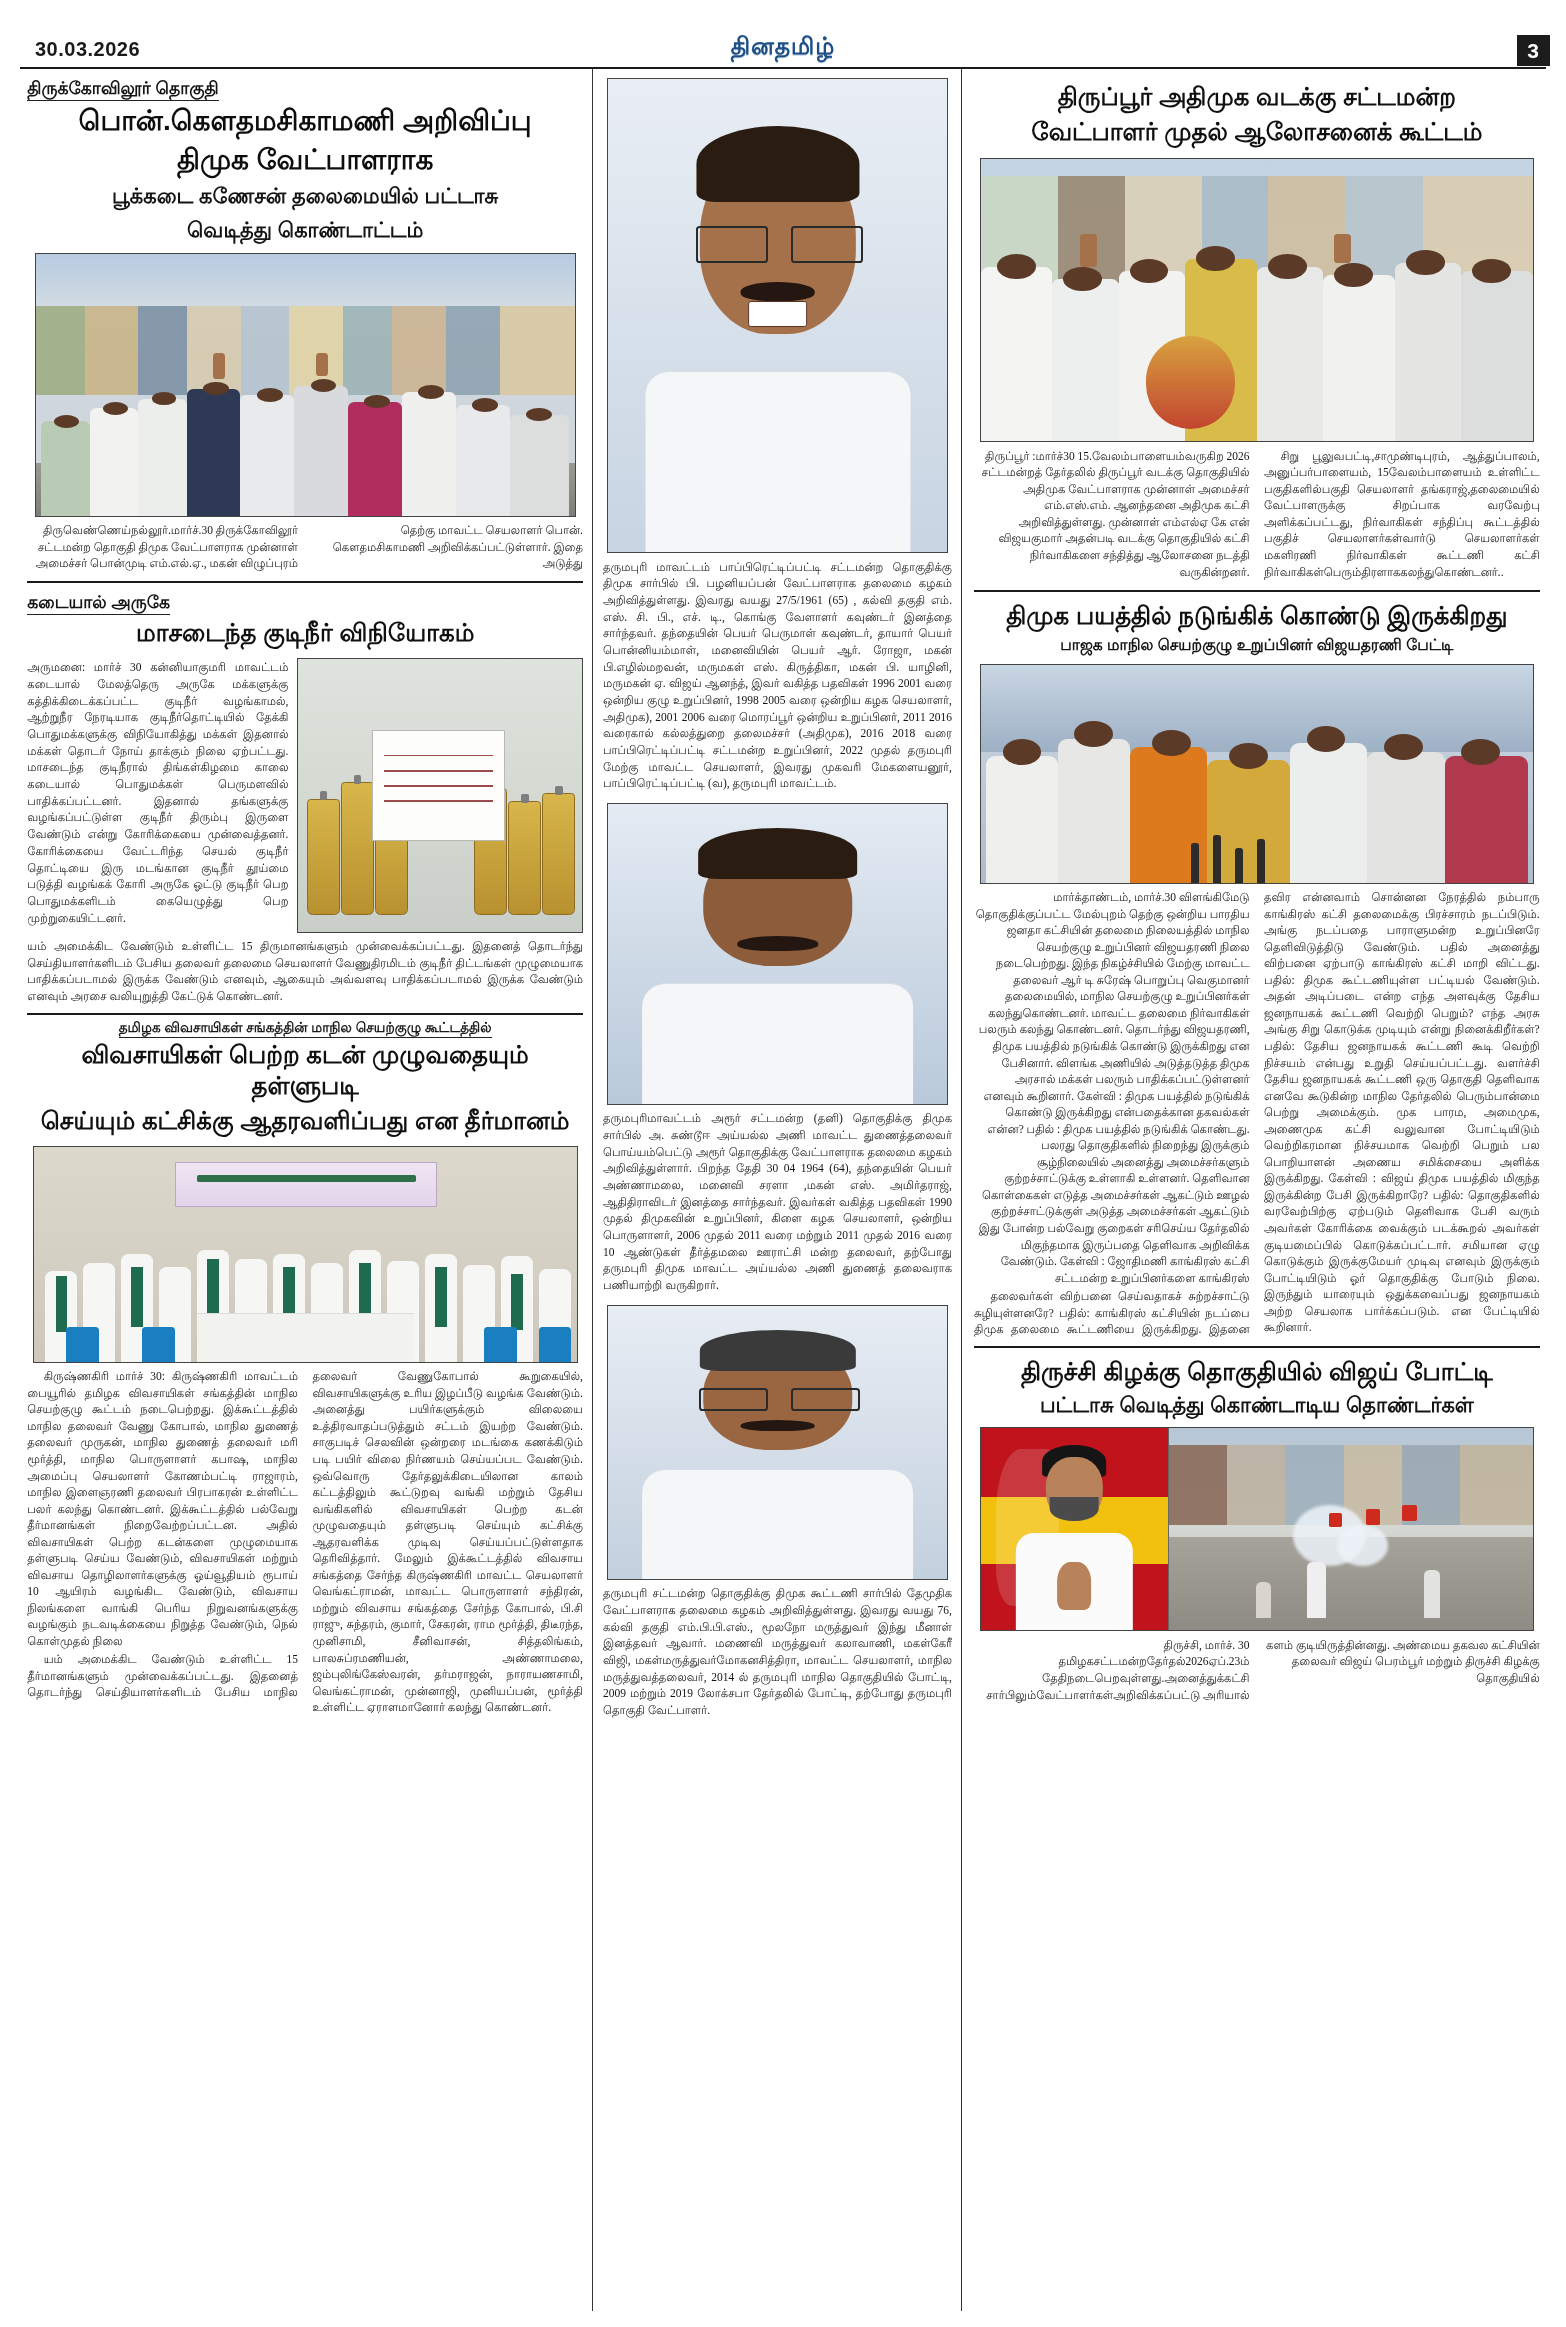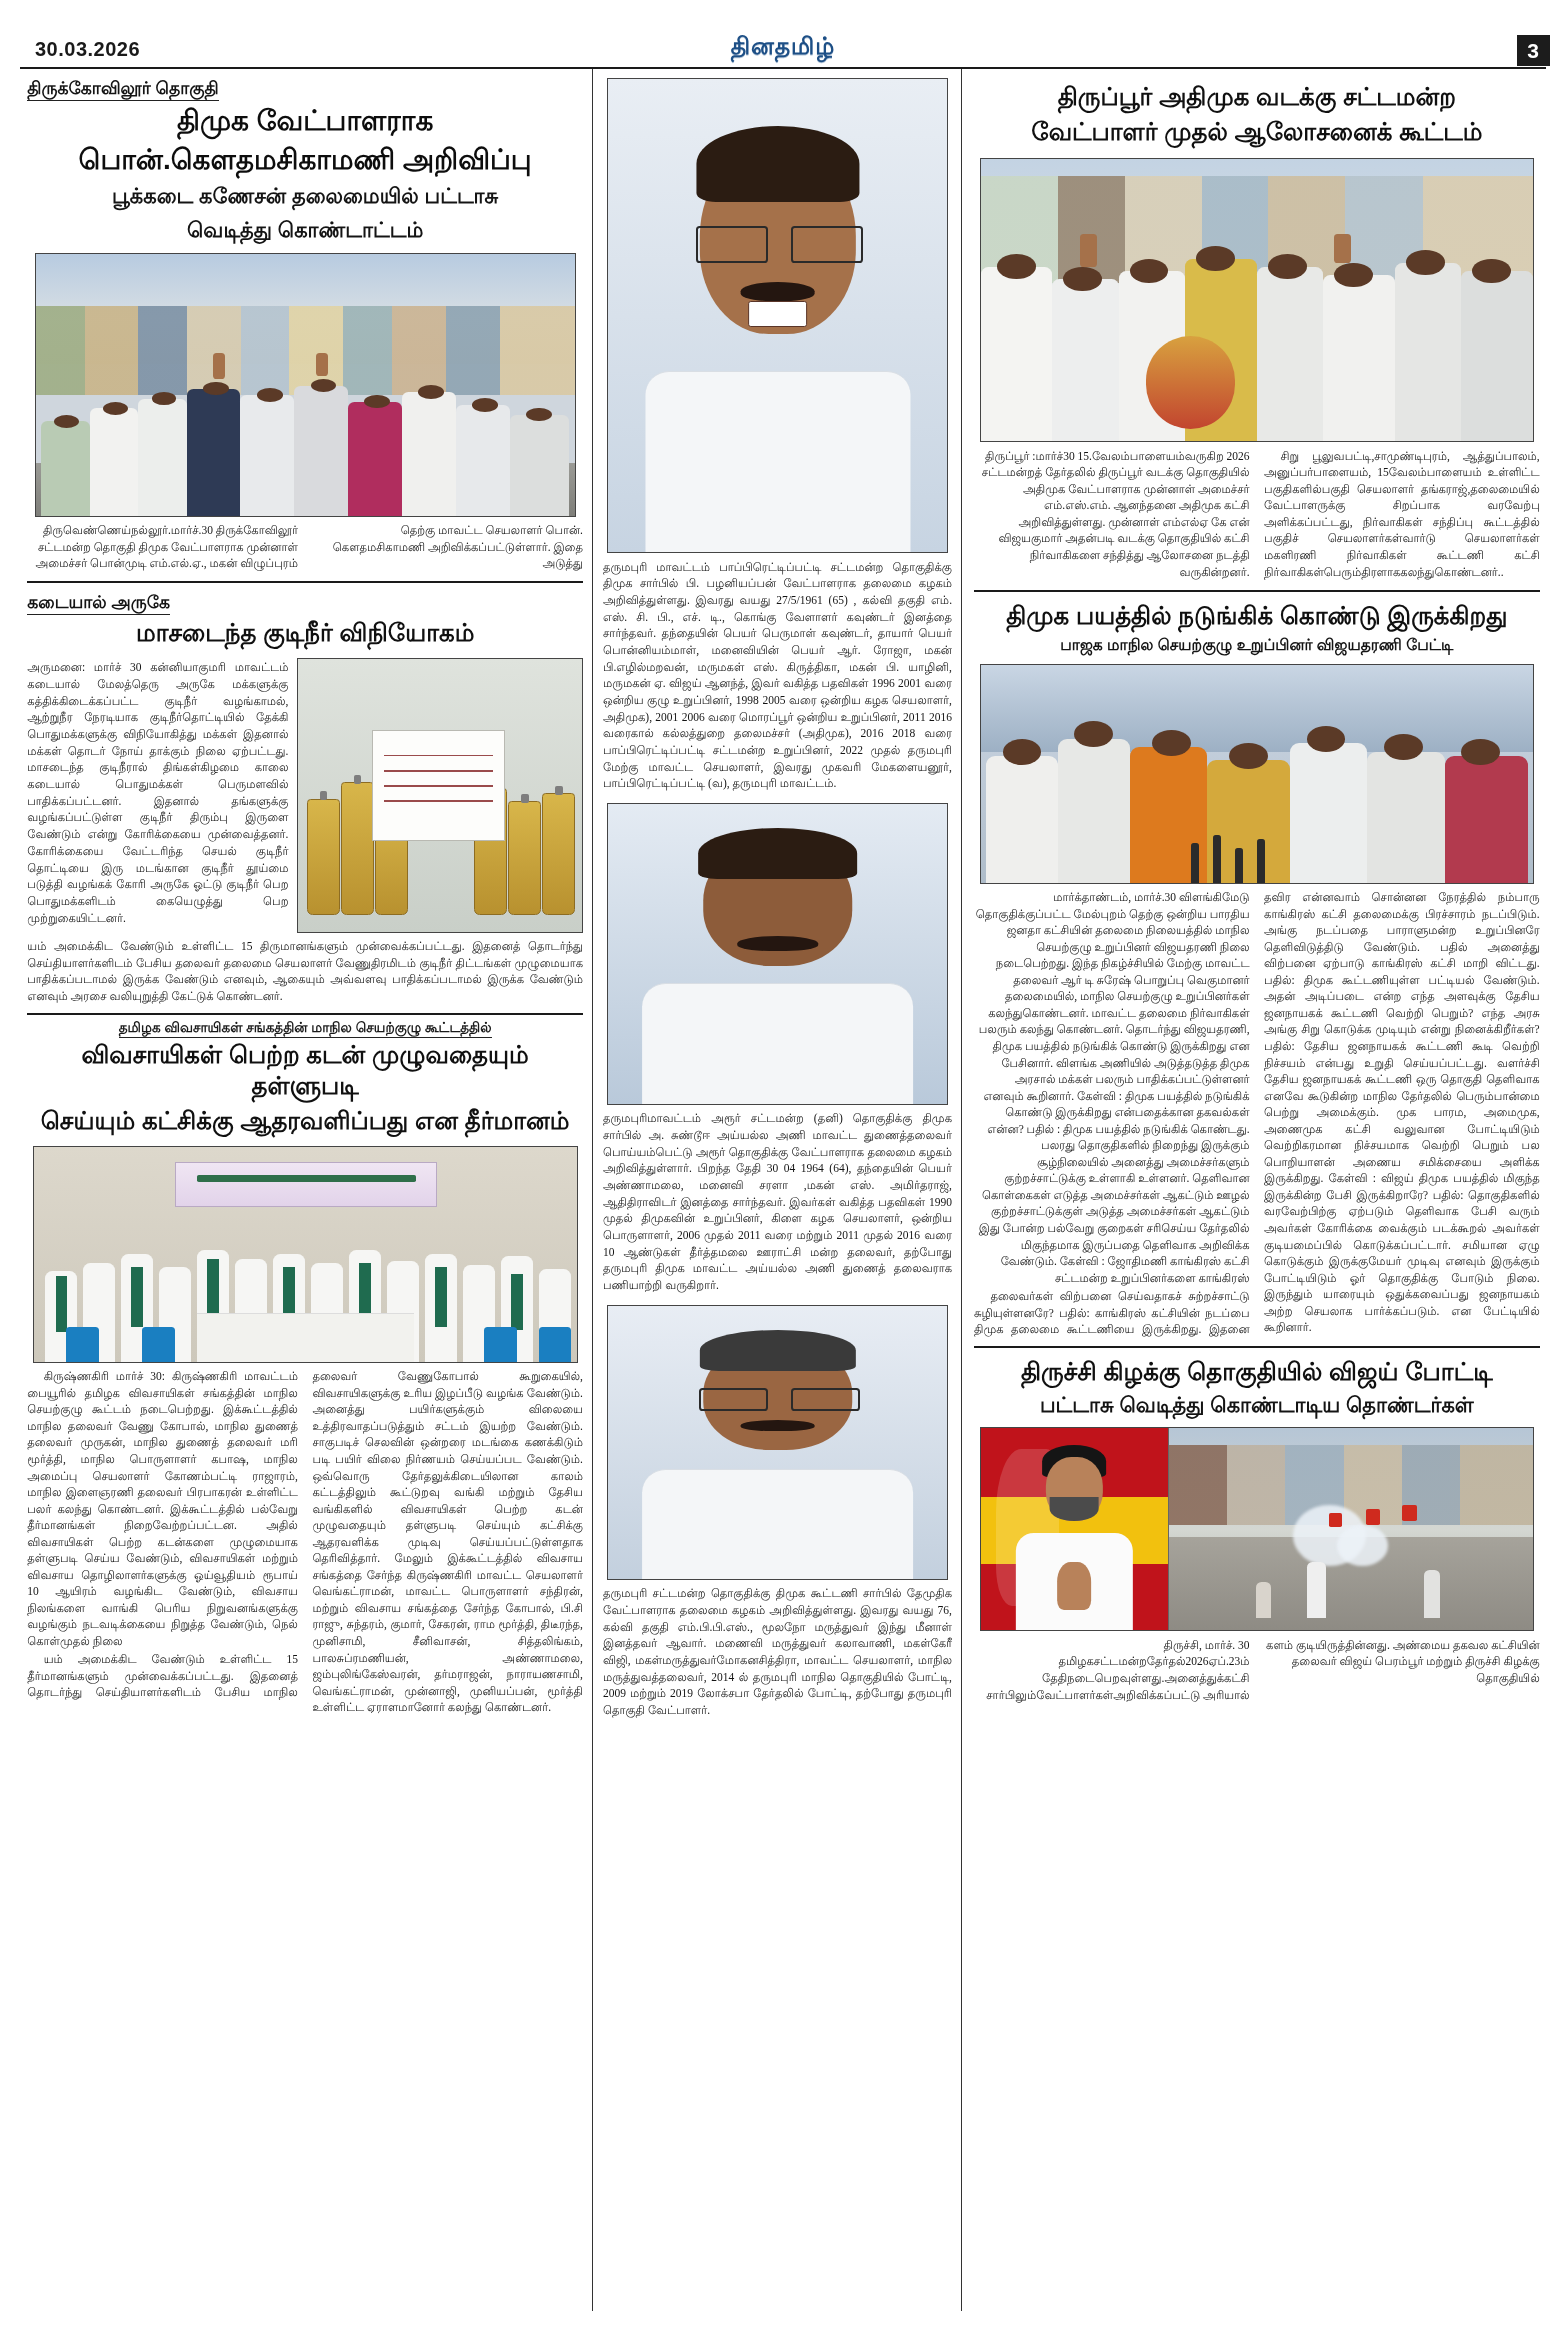--- a/index.html
+++ b/index.html
@@ -191,22 +191,22 @@
     <div class="mast-logo">தினதமிழ்</div>
     <div class="mast-page">3</div>
   </div>
 
   <div class="frame">
 
     <div class="col col-a">
 
       <div>
         <div class="kicker"><span>திருக்கோவிலூர் தொகுதி</span></div>
+        <div class="hl-lg">பொன்.கௌதமசிகாமணி அறிவிப்பு</div>
         <div class="hl-lg">திமுக வேட்பாளராக</div>
-        <div class="hl-lg">பொன்.கௌதமசிகாமணி அறிவிப்பு</div>
         <div class="sub-md">பூக்கடை கணேசன் தலைமையில் பட்டாசு</div>
         <div class="sub-md">வெடித்து கொண்டாட்டம்</div>
 
         <div class="photo" style="height:262px;margin:3.6px 7.3px 5.5px;">
           <div class="crowd">
             <div class="sky-top"></div>
             <div class="shops"></div>
             <div class="road"></div>
             <div class="people">
               <i style="left:1%;width:9%;height:58%;background:#b9cbb4"></i>

